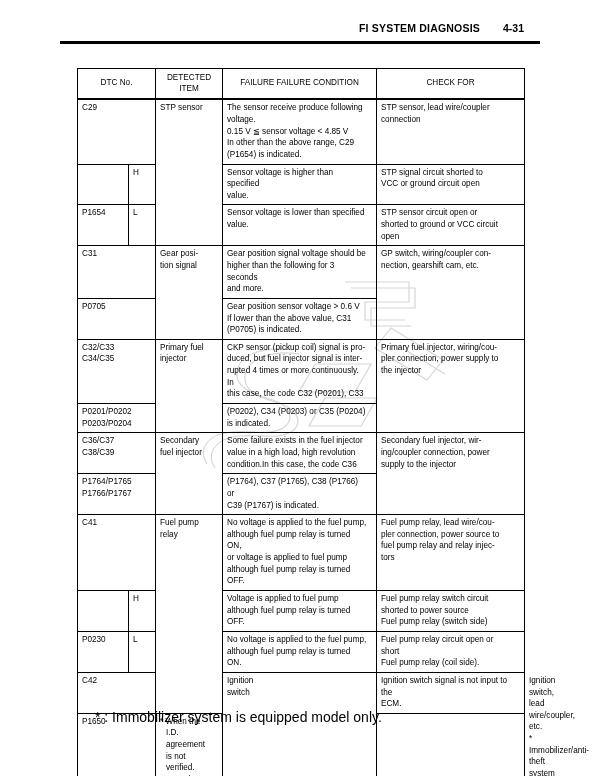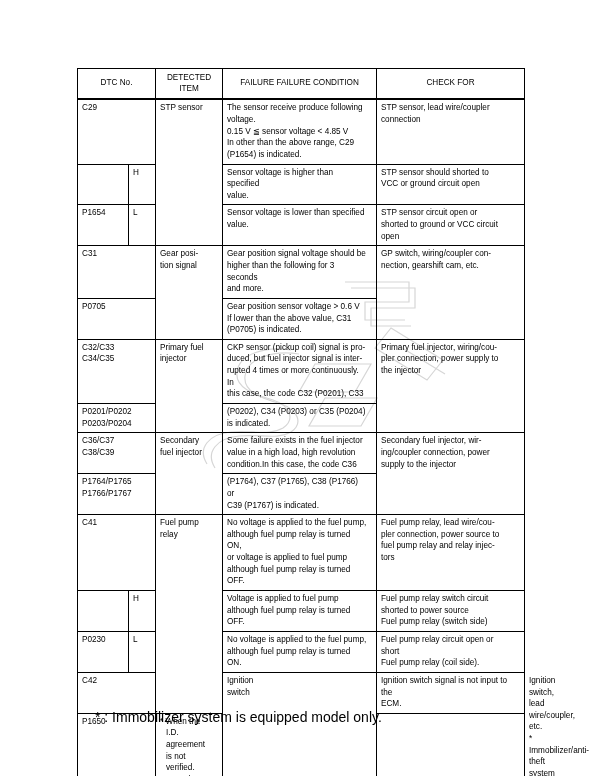--- a/index.html
+++ b/index.html
@@ -119,20 +119,25 @@
     height: 220px;
     pointer-events: none;
     opacity: 0.16;
   }
 </style>
 </head>
 <body>
 
 <div class="page">
 
+  <div class="page-header">
+    <div class="header-title">FI SYSTEM DIAGNOSIS</div>
+    <div class="header-page">4-31</div>
+    <div class="header-rule"></div>
+  </div>
 
   <svg class="watermark" viewBox="0 0 260 220" aria-hidden="true">
     <g fill="none" stroke="#000" stroke-width="1.2">
       <path d="M12 196 C2 180 14 166 36 164 C58 162 74 168 88 160 C100 152 96 138 78 132 C58 126 40 120 42 104 C44 86 70 78 96 82"></path>
       <path d="M20 200 C10 184 22 170 44 168 C66 166 82 172 96 164 C108 156 104 142 86 136 C66 130 48 124 50 108 C52 90 78 82 104 86"></path>
       <path d="M150 14 L214 14 L214 34 L170 34 L170 52 L210 52"></path>
       <path d="M156 20 L220 20 L220 40 L176 40 L176 58 L216 58"></path>
       <path d="M196 60 L248 92 L232 112 L180 80 Z"></path>
       <path d="M204 78 L250 106"></path>
       <path d="M120 96 L176 96 L160 124 L104 124 Z"></path>
@@ -178,21 +183,21 @@
       </tr>
 
       <tr>
         <td class="c-dtc nb-bottom" rowspan="1"></td>
         <td class="c-hl">H</td>
         <td>
           <span class="line">Sensor voltage is higher than specified</span>
           <span class="line">value.</span>
         </td>
         <td>
-          <span class="line">STP sensor should shorted to</span>
+          <span class="line">STP signal circuit shorted to</span>
           <span class="line">VCC or ground circuit open</span>
         </td>
       </tr>
 
       <tr>
         <td class="c-dtc nb-top">P1654</td>
         <td class="c-hl">L</td>
         <td>
           <span class="line">Sensor voltage is lower than specified</span>
           <span class="line">value.</span>

